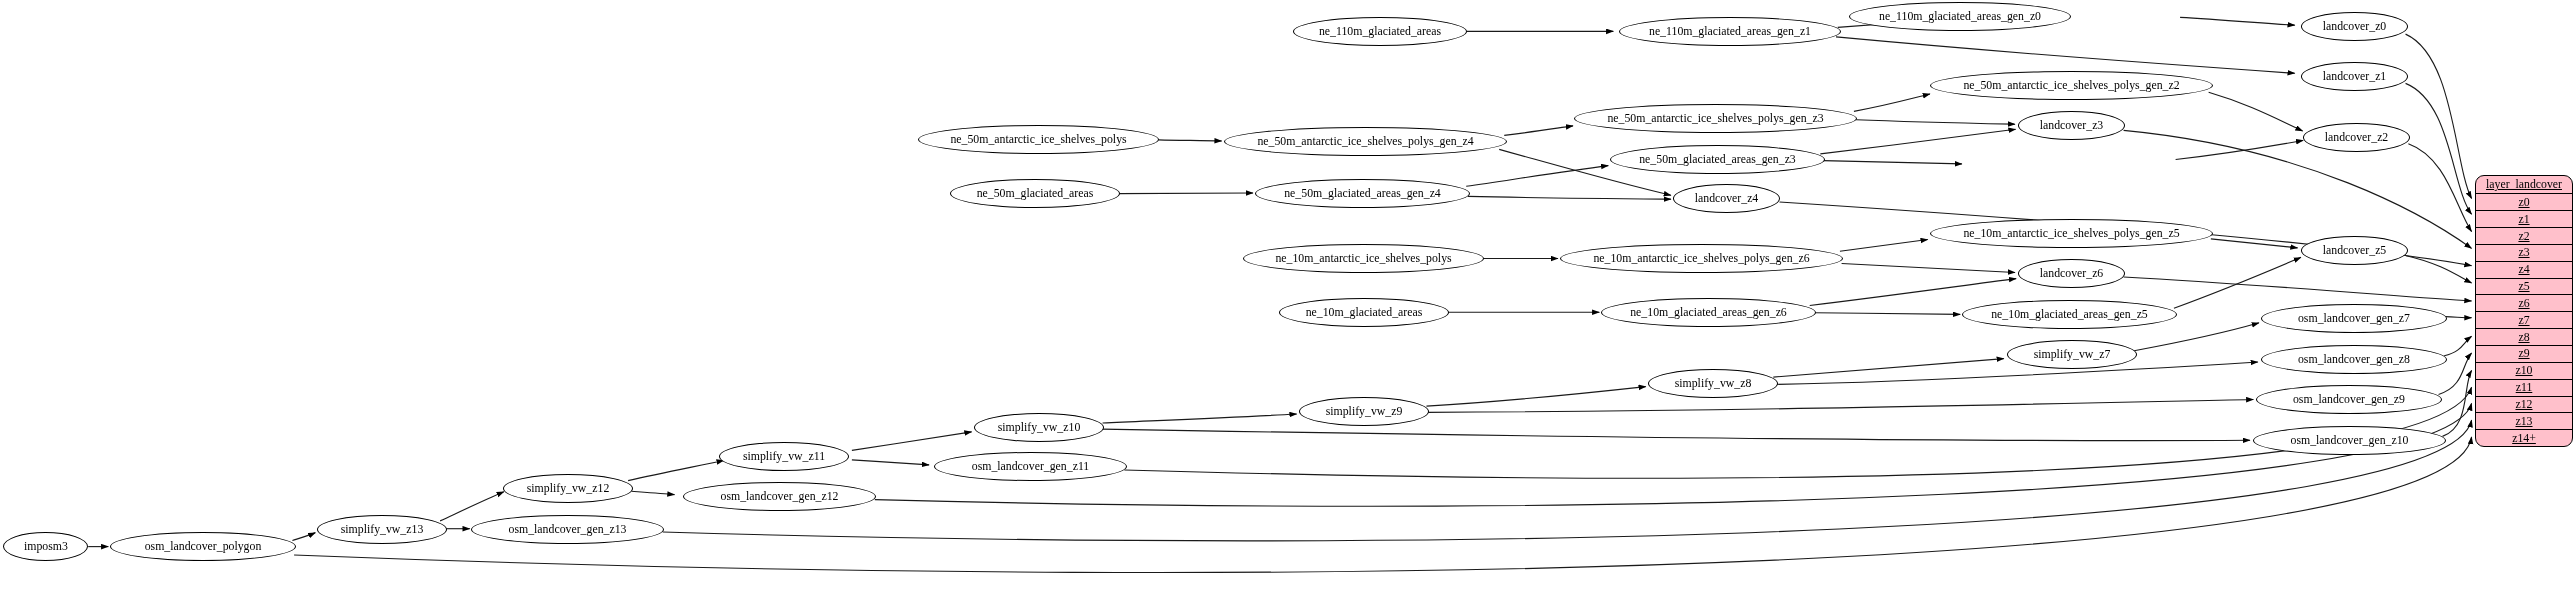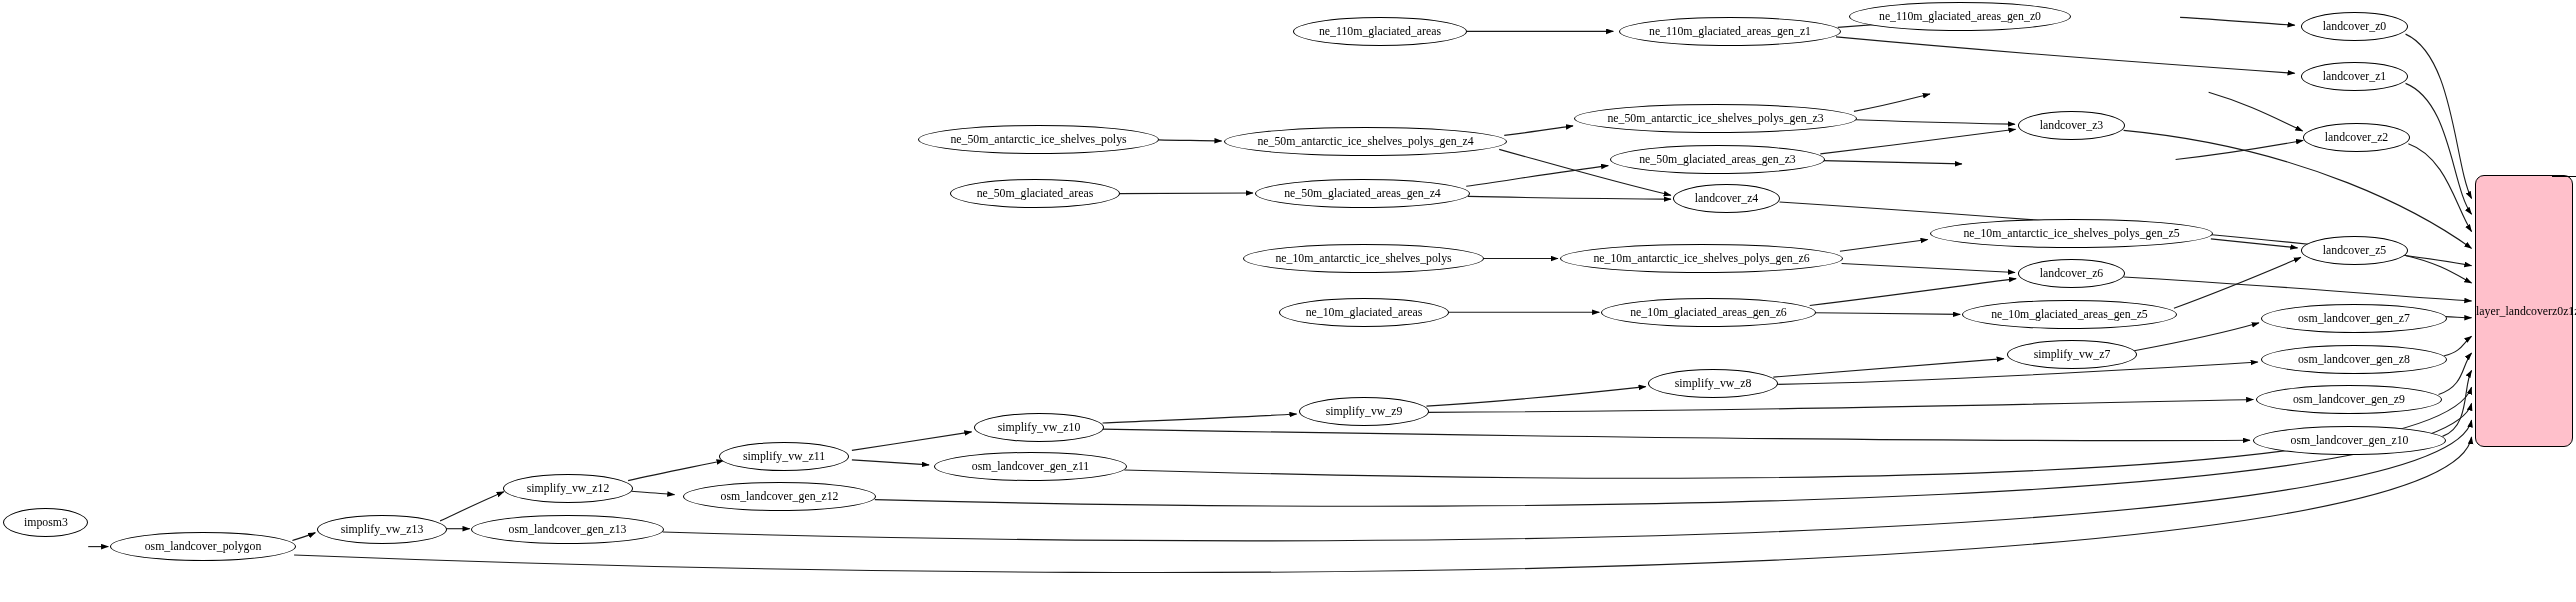--- a/index.html
+++ b/index.html
@@ -22,23 +22,23 @@
     box-sizing:border-box;
     z-index:2;
   }
   .tbl{
     position:absolute;
     left:2475px;top:175px;width:98px;height:272px;
     background:#ffc0cb;
     border:1.1px solid #000;
     border-radius:9px;
     box-sizing:border-box;
-    display:flex;flex-direction:row;
+    display:flex;flex-direction:column;
     z-index:3;
-    font-size:11.8px;color:#000;
+    font-size:11.8px;color:#000;text-decoration:underline;
   }
   .tbl-header{
     flex:0 0 17.4px;
     display:flex;align-items:center;justify-content:center;
     white-space:nowrap;
   }
   .tbl-row{
     flex:1 1 auto;
     border-top:1.1px solid #000;
     display:flex;align-items:center;justify-content:center;
@@ -126,20 +126,21 @@
 
   <div class="node" style="left:1293px;top:17px;width:174px">ne_110m_glaciated_areas</div>
   <div class="node" style="left:1619px;top:17px;width:222px">ne_110m_glaciated_areas_gen_z1</div>
   <div class="node" style="left:1849px;top:1.7px;width:222px">ne_110m_glaciated_areas_gen_z0</div>
   <div class="node" style="left:2301px;top:12.3px;width:107px">landcover_z0</div>
   <div class="node" style="left:2301px;top:62px;width:107px">landcover_z1</div>
 
   <div class="node" style="left:918px;top:125px;width:241px">ne_50m_antarctic_ice_shelves_polys</div>
   <div class="node" style="left:1224px;top:127px;width:283px">ne_50m_antarctic_ice_shelves_polys_gen_z4</div>
   <div class="node" style="left:1574px;top:104px;width:283px">ne_50m_antarctic_ice_shelves_polys_gen_z3</div>
+  <div class="node" style="left:1930px;top:71px;width:283px">ne_50m_antarctic_ice_shelves_polys_gen_z2</div>
   <div class="node" style="left:2018px;top:111px;width:107px">landcover_z3</div>
   <div class="node" style="left:2303px;top:123px;width:107px">landcover_z2</div>
 
   <div class="node" style="left:950px;top:179px;width:170px">ne_50m_glaciated_areas</div>
   <div class="node" style="left:1255px;top:179px;width:215px">ne_50m_glaciated_areas_gen_z4</div>
   <div class="node" style="left:1610px;top:145px;width:215px">ne_50m_glaciated_areas_gen_z3</div>
   <div class="node" style="left:1673px;top:184px;width:107px">landcover_z4</div>
 
   <div class="node" style="left:1243px;top:244px;width:241px">ne_10m_antarctic_ice_shelves_polys</div>
   <div class="node" style="left:1560px;top:244px;width:283px">ne_10m_antarctic_ice_shelves_polys_gen_z6</div>
@@ -159,21 +160,21 @@
   <div class="node" style="left:1299px;top:397px;width:130px">simplify_vw_z9</div>
   <div class="node" style="left:974px;top:413px;width:130px">simplify_vw_z10</div>
   <div class="node" style="left:2253px;top:426px;width:193px">osm_landcover_gen_z10</div>
   <div class="node" style="left:719px;top:442px;width:130px">simplify_vw_z11</div>
   <div class="node" style="left:934px;top:452px;width:193px">osm_landcover_gen_z11</div>
   <div class="node" style="left:503px;top:474px;width:130px">simplify_vw_z12</div>
   <div class="node" style="left:683px;top:482px;width:193px">osm_landcover_gen_z12</div>
   <div class="node" style="left:317px;top:515px;width:130px">simplify_vw_z13</div>
   <div class="node" style="left:471px;top:515px;width:193px">osm_landcover_gen_z13</div>
   <div class="node" style="left:110px;top:532px;width:186px">osm_landcover_polygon</div>
-  <div class="node" style="left:3.4px;top:508px;width:85px">imposm3</div>
+  <div class="node" style="left:3.4px;top:532px;width:85px">imposm3</div>
 
   <div class="tbl">
     <div class="tbl-header">layer_landcover</div>
     <div class="tbl-row">z0</div>
     <div class="tbl-row">z1</div>
     <div class="tbl-row">z2</div>
     <div class="tbl-row">z3</div>
     <div class="tbl-row">z4</div>
     <div class="tbl-row">z5</div>
     <div class="tbl-row">z6</div>

